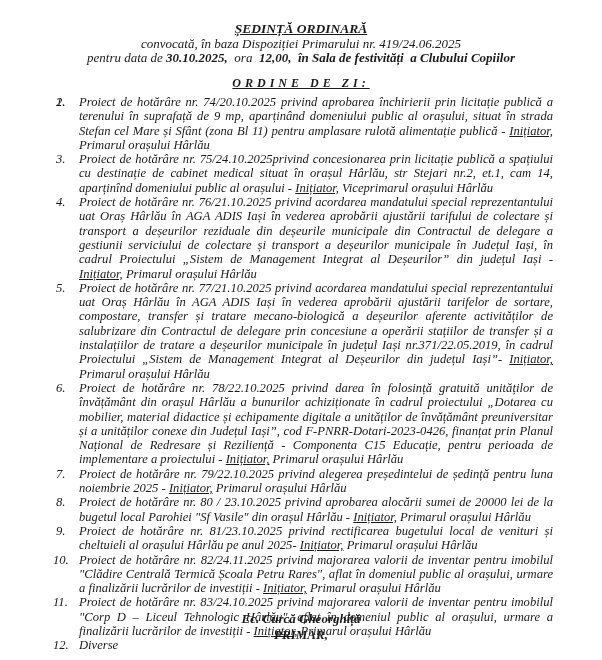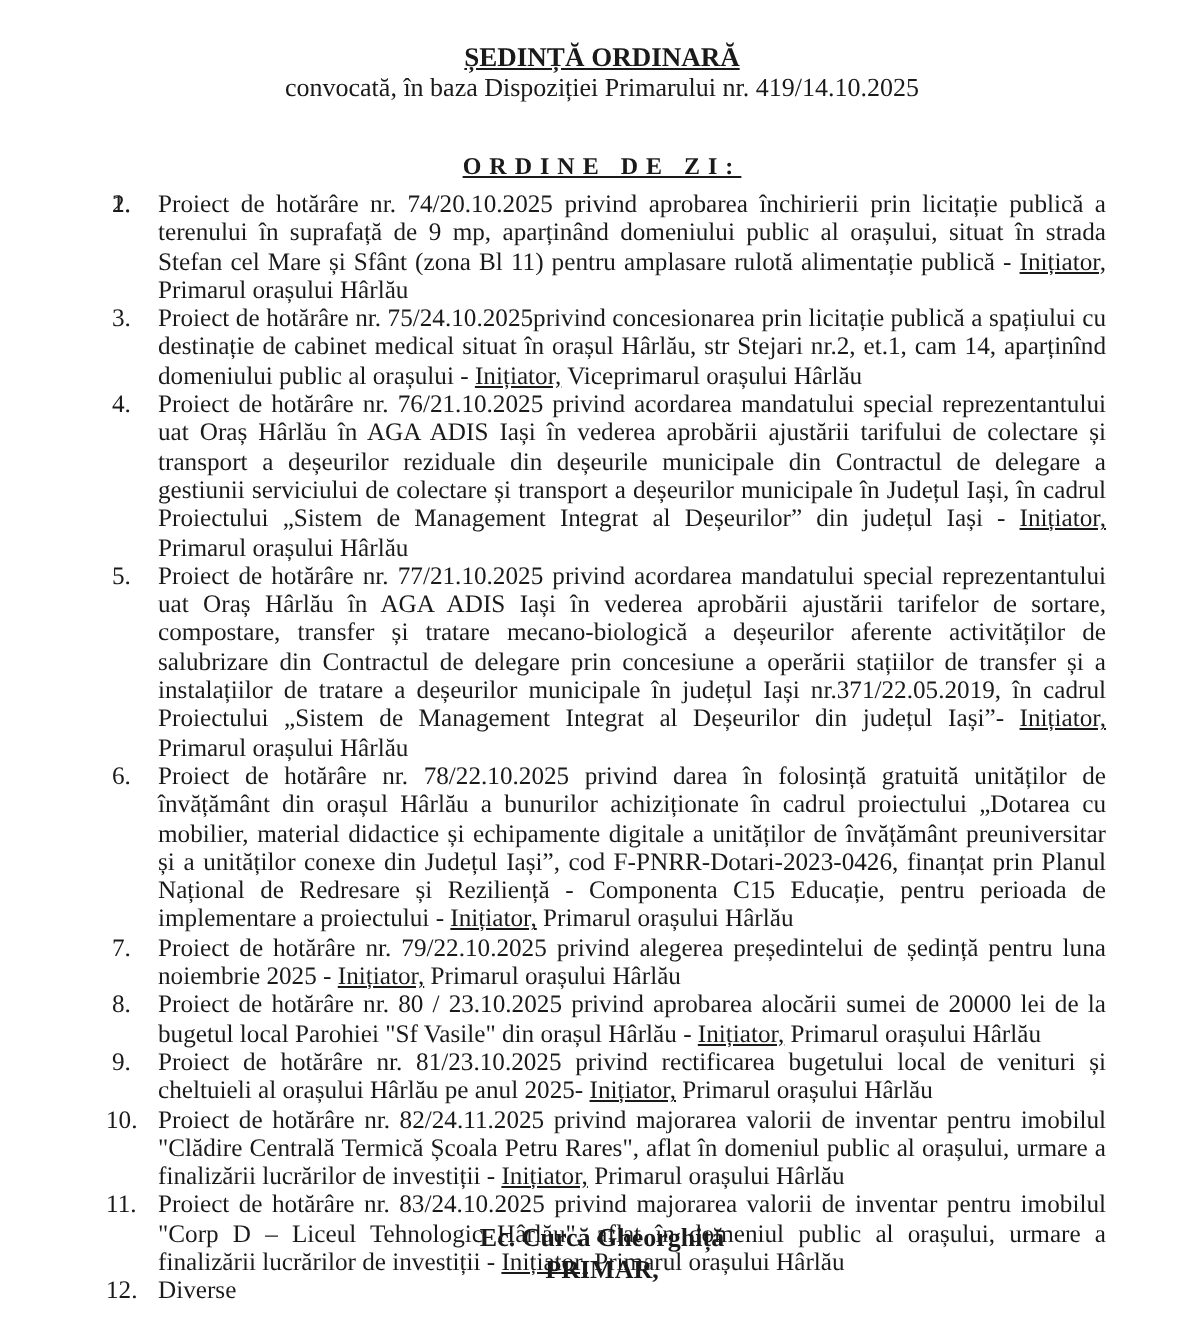--- a/index.html
+++ b/index.html
@@ -1,21 +1,21 @@
 <!DOCTYPE html>
 <html><head>
 <meta charset="utf-8">
 <style>
   html, body { margin: 0; padding: 0; background: #ffffff; }
   body {
     width: 602px; height: 660px; overflow: hidden;
     font-family: "Liberation Serif", "DejaVu Serif", serif;
     color: #1a1a1a;
   }
-  .page { position: relative; width: 576px; height: 660px; }
+  .page { position: relative; width: 576px; height: 660px; font-style: italic; }
   .header { position: absolute; top: 22px; left: 0; width: 602px; text-align: center; font-size: 13px; line-height: 14.5px; }
   .title { font-weight: bold; text-decoration: underline; font-size: 13.5px; }
   .b { font-weight: bold; }
   .agenda-title {
     position: absolute; top: 76px; left: 0; width: 602px; text-align: center;
     font-weight: bold; text-decoration: underline; letter-spacing: 4px; font-size: 12px;
   }
   ol.agenda {
     position: absolute; top: 95px; left: 0; margin: 0; padding: 0;
     list-style: none; width: 602px;
@@ -31,21 +31,24 @@
     position: absolute; top: 611px; left: 0; width: 602px; text-align: center;
     font-weight: bold; font-size: 13px; line-height: 16px;
   }
 </style>
 </head>
 <body>
 
 <div class="page">
   <div class="header">
     <div class="title">ȘEDINȚĂ ORDINARĂ</div>
-    <div>convocată, în baza Dispoziției Primarului nr. 419/14.10.2025</div>
+    <div>convocată, în baza Dispoziției Primarului nr. 419/24.06.2025</div>
+    <div>
+      <span>pentru data de </span><span class="b">30.10.2025,</span><span style="white-space:pre">  ora  </span><span class="b">12,00,</span><span class="b" style="white-space:pre">  în Sala de festivități  a Clubului Copiilor</span>
+    </div>
   </div>
 
   <div class="agenda-title">ORDINE DE ZI:</div>
 
   <ol class="agenda" id="agenda">
       <li><span class="num">1.</span></li>
       <li><span class="num">2.</span><span>Proiect de hotărâre nr. 74/20.10.2025 privind aprobarea închirierii prin licitație publică a terenului în suprafață de 9 mp, aparținând domeniului public al orașului, situat în strada Stefan cel Mare și Sfânt (zona Bl 11) pentru amplasare rulotă alimentație publică - </span><span class="init">Inițiator,</span> <span>Primarul orașului Hârlău</span></li>
       <li><span class="num">3.</span><span>Proiect de hotărâre nr. 75/24.10.2025privind concesionarea prin licitație publică a spațiului cu destinație de cabinet medical situat în orașul Hârlău, str Stejari nr.2, et.1, cam 14, aparținînd domeniului public al orașului - </span><span class="init">Inițiator,</span> <span>Viceprimarul orașului Hârlău</span></li>
       <li><span class="num">4.</span><span>Proiect de hotărâre nr. 76/21.10.2025 privind acordarea mandatului special reprezentantului uat Oraș Hârlău în AGA ADIS Iași în vederea aprobării ajustării tarifului de colectare și transport a deșeurilor reziduale din deșeurile municipale din Contractul de delegare a gestiunii serviciului de colectare și transport a deșeurilor municipale în Județul Iași, în cadrul Proiectului „Sistem de Management Integrat al Deșeurilor” din județul Iași - </span><span class="init">Inițiator,</span> <span>Primarul orașului Hârlău</span></li>
       <li><span class="num">5.</span><span>Proiect de hotărâre nr. 77/21.10.2025 privind acordarea mandatului special reprezentantului uat Oraș Hârlău în AGA ADIS Iași în vederea aprobării ajustării tarifelor de sortare, compostare, transfer și tratare mecano-biologică a deșeurilor aferente activităților de salubrizare din Contractul de delegare prin concesiune a operării stațiilor de transfer și a instalațiilor de tratare a deșeurilor municipale în județul Iași nr.371/22.05.2019, în cadrul Proiectului „Sistem de Management Integrat al Deșeurilor din județul Iași”- </span><span class="init">Inițiator,</span> <span>Primarul orașului Hârlău</span></li>

